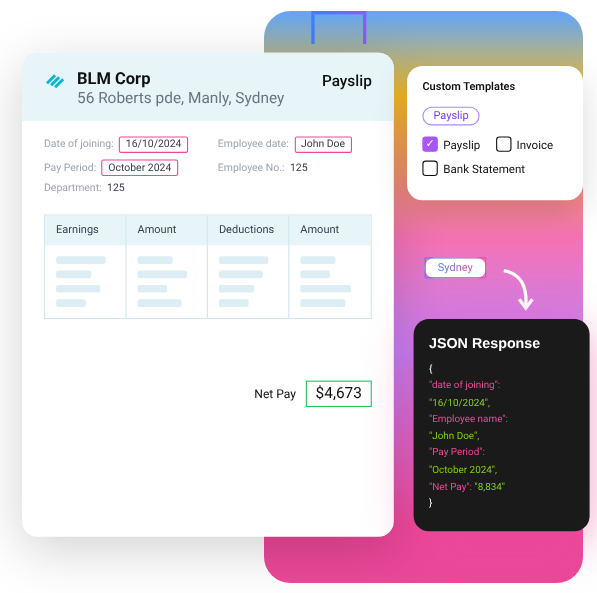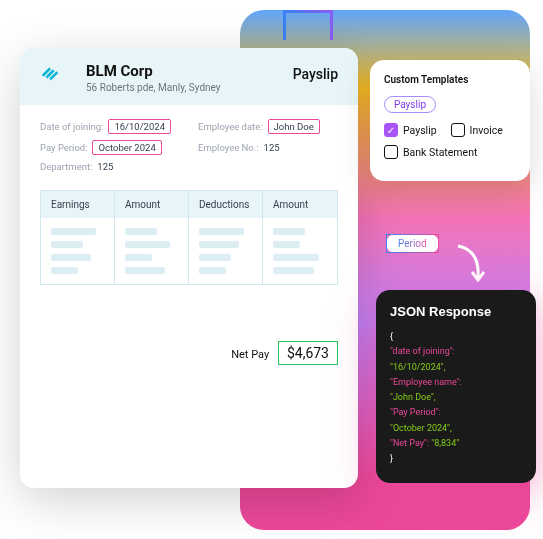--- a/index.html
+++ b/index.html
@@ -1,24 +1,24 @@
 <!DOCTYPE html>
 <html><head>
 <meta charset="utf-8">
 <style>
 *{box-sizing:border-box;margin:0;padding:0;font-family:-apple-system,BlinkMacSystemFont,"Segoe UI",Roboto,sans-serif}
 body{width:543px;height:539px;position:relative;overflow:hidden;background:#fff}
 .gradient-bg{position:absolute;top:10px;left:240px;width:290px;height:520px;border-radius:24px;background:linear-gradient(180deg,#60a5fa 0%,#fbbf24 15%,#f472b6 40%,#c084fc 60%,#ec4899 90%);z-index:0}
 .tab-notch{position:absolute;top:10px;left:283px;width:50px;height:30px;border:3px solid;border-bottom:none;border-radius:12px 12px 0 0;border-image:linear-gradient(90deg,#3b82f6,#8b5cf6) 1;z-index:1}
 .payslip-card{position:absolute;top:48px;left:20px;width:338px;height:440px;background:#fff;border-radius:14px;box-shadow:0 12px 48px rgba(0,0,0,0.18);z-index:2;padding:20px 20px 16px}
 .payslip-header{display:flex;justify-content:space-between;align-items:flex-start;background:#e7f5f8;margin:-20px -20px 14px;padding:14px 20px 12px;border-radius:14px 14px 0 0}
-.logo-block{display:flex;align-items:flex-start;gap:24px}
+.logo-block{display:flex;align-items:flex-start;gap:8px}
 .logo-icon{width:22px;height:22px;color:#06b6d4}
 .company-name{font-weight:700;font-size:15px;color:#111}
-.company-addr{font-size:10px;color:#6b7280;margin-top:2px}
+.company-addr{font-size:14px;color:#6b7280;margin-top:2px}
 .doc-type{font-weight:500;font-size:14px;color:#111;margin-top:4px}
 .fields{display:grid;grid-template-columns:1fr 1fr;gap:6px 18px;font-size:9.5px;color:#6b7280}
 .field{display:flex;align-items:center;gap:5px;white-space:nowrap}
 .field-lbl{color:#9ca3af}
 .field-val{color:#374151}
 .hl{border:1.5px solid #ec4899;padding:1px 5px;border-radius:2px}
 .table{margin-top:18px;border:1px solid #cfe8ee}
 .thead{display:grid;grid-template-columns:1fr 1fr 1fr 1fr;background:#e7f5f8}
 .thead>div{padding:8px 10px;font-size:10px;color:#374151;border-right:1px solid #cfe8ee}
 .thead>div:last-child{border-right:none}
@@ -148,21 +148,21 @@
       </div>
   </div>
   <div class="check-row">
     <div class="chk-item">
         <span class="checkbox"></span>
         <span>Bank Statement</span>
       </div>
   </div>
 </div>
 
-<div class="process-pill"><span>Period</span></div>
+<div class="process-pill"><span>Sydney</span></div>
 <svg class="arrow" width="50" height="50">
     <path d="M8 8 Q 30 12 28 40" stroke="#fff" stroke-width="3" fill="none"></path>
     <path d="M22 34 L28 42 L34 34" stroke="#fff" stroke-width="3" fill="none"></path>
   </svg>
 
 <div class="json-card">
   <div class="json-title">JSON Response</div>
   <div class="json-body">
     <span class="b">{</span><br>
     <span class="k">"date of joining":</span><br>

